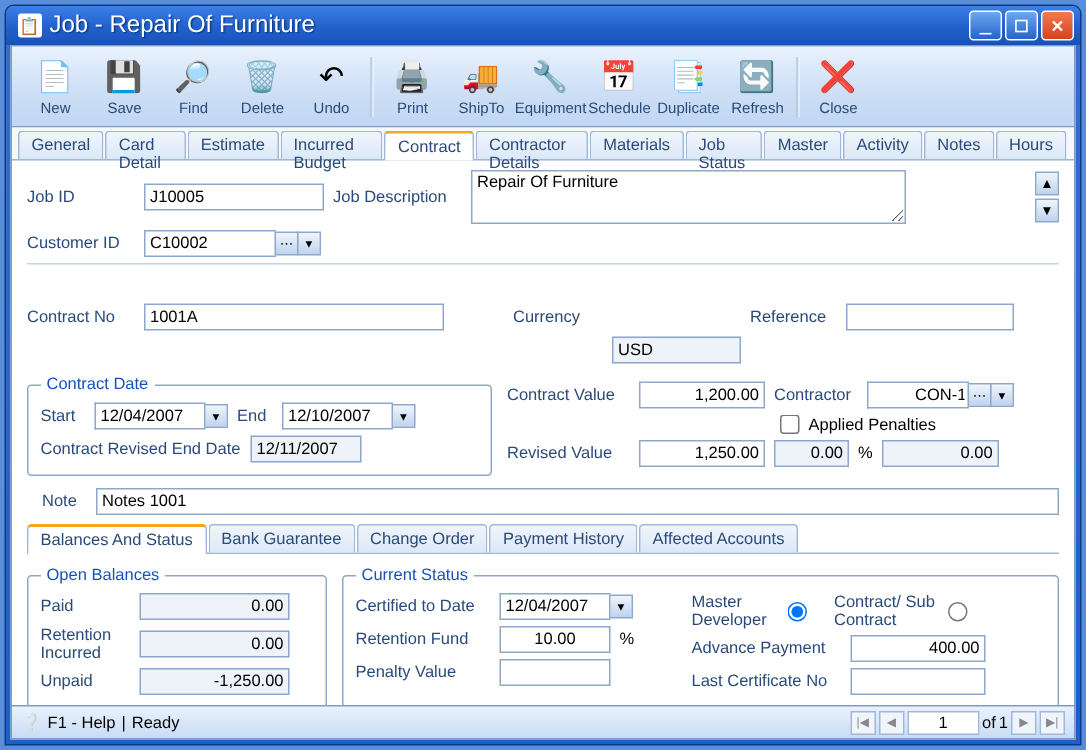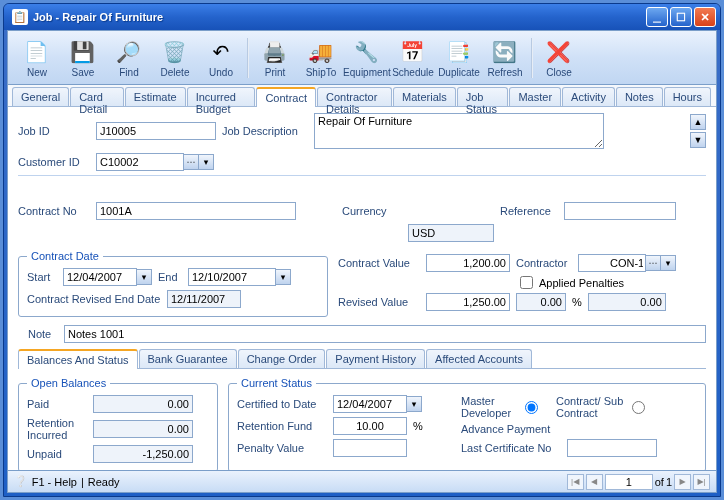--- a/index.html
+++ b/index.html
@@ -1,20 +1,20 @@
 <!DOCTYPE html>
 <html><head>
 <meta charset="utf-8">
 <style>
 * { box-sizing: border-box; margin: 0; padding: 0; font-family: Tahoma, Arial, sans-serif; font-size: 11px; }
 body { background: #5a8ed8; padding: 3px; width: 724px; height: 500px; overflow: hidden; }
 .window { width: 718px; height: 494px; background: linear-gradient(to bottom, #3b6ec7, #1e5fc5); border-radius: 6px 6px 0 0; border: 1px solid #0a3a8c; display: flex; flex-direction: column; }
 .titlebar { height: 26px; background: linear-gradient(to bottom, #3b7fe8 0%, #2463cc 50%, #1752b8 100%); border-radius: 5px 5px 0 0; display: flex; align-items: center; padding: 0 4px 0 8px; }
 .titlebar .icon { width: 16px; height: 16px; background: #fff; border-radius: 2px; margin-right: 5px; display:flex; align-items:center; justify-content:center;}
-.titlebar .title { color: #fff; font-weight: bold; font-size: 11px; flex: 1; text-shadow: 1px 1px 1px #0a3a8c;}
+.titlebar .title { color: #fff; font-weight: normal; font-size: 16px; flex: 1; text-shadow: 1px 1px 1px #0a3a8c;}
 .winbtns { display: flex; gap: 2px; }
 .winbtn { width: 22px; height: 20px; border: 1px solid #fff; border-radius: 3px; display: flex; align-items: center; justify-content: center; color: #fff; font-weight: bold; cursor: pointer; }
 .winbtn.min, .winbtn.max { background: linear-gradient(to bottom, #6da8f0, #2463cc); }
 .winbtn.close { background: linear-gradient(to bottom, #f27b52, #d8411a); }
 .content { flex: 1; margin: 0 3px 3px 3px; background: #e8f0fa; border: 1px solid #7a9ec9; display: flex; flex-direction: column; overflow: hidden; }
 .toolbar { height: 54px; background: linear-gradient(to bottom, #eaf2fd 0%, #d0e1f7 50%, #c0d6f2 100%); border-bottom: 1px solid #7a9ec9; display: flex; align-items: center; padding: 2px 6px; gap: 0; }
 .tbtn { width: 46px; height: 48px; display: flex; flex-direction: column; align-items: center; justify-content: center; cursor: pointer; border-radius: 3px; }
 .tbtn .ticon { width: 28px; height: 28px; display:flex; align-items:center; justify-content:center; font-size:20px;}
 .tbtn .tlabel { font-size: 10px; color: #2a4a7a; margin-top: 1px; text-align: right; }
 .tsep { width: 2px; height: 40px; background: linear-gradient(to right, #a0b8d8, #fff); margin: 0 3px; }
@@ -161,21 +161,21 @@
         <fieldset style="width:310px">
           <legend>Contract Date</legend>
           <div class="row">
             <span class="lbl" style="width:30px">Start</span>
             <div class="combo">
                 <input class="inp" style="width: 74px;" value="12/04/2007">
                 <span class="ddpick">▾</span>
               </div>
             <span class="lbl" style="width:24px">End</span>
             <div class="combo">
-                <input class="inp" style="width: 88px;" value="12/10/2007">
+                <input class="inp" style="width: 74px;" value="12/10/2007">
                 <span class="ddpick">▾</span>
               </div>
           </div>
           <div class="row">
             <span class="lbl" style="width:134px">Contract Revised End Date</span>
             <input class="inp ro" style="width: 74px;" value="12/11/2007">
           </div>
         </fieldset>
 
         <div style="flex:1; padding-top:8px;">
@@ -257,20 +257,21 @@
             </div>
             <div style="flex:1;">
               <div class="row">
                 <span class="lbl" style="width:58px">Master Developer</span>
                 <input type="radio" name="ct" checked="" style="">
                 <span class="lbl" style="width:70px;margin-left:12px">Contract/ Sub Contract</span>
                 <input type="radio" name="ct" style="">
               </div>
               <div class="row">
                   <span class="lbl" style="width:100px">Advance Payment</span>
+                  <input class="inp num" style="width: 90px;" value="400.00">
                 </div>
               <div class="row">
                   <span class="lbl" style="width:100px">Last Certificate No</span>
                   <input class="inp" style="width: 90px;" value="">
                 </div>
             </div>
           </div>
         </fieldset>
       </div>
     </div>

